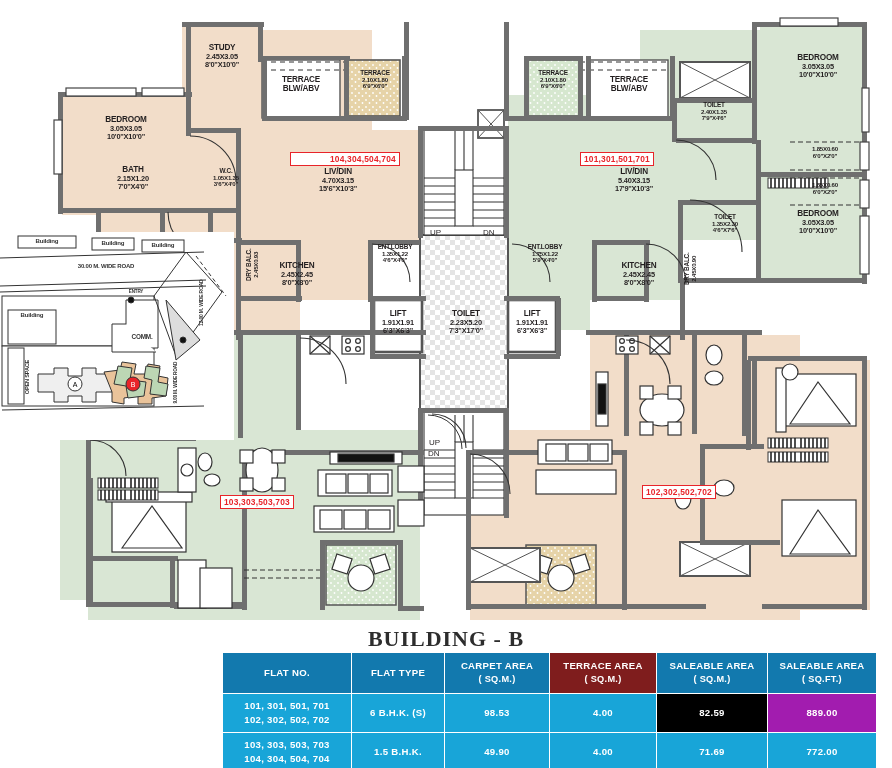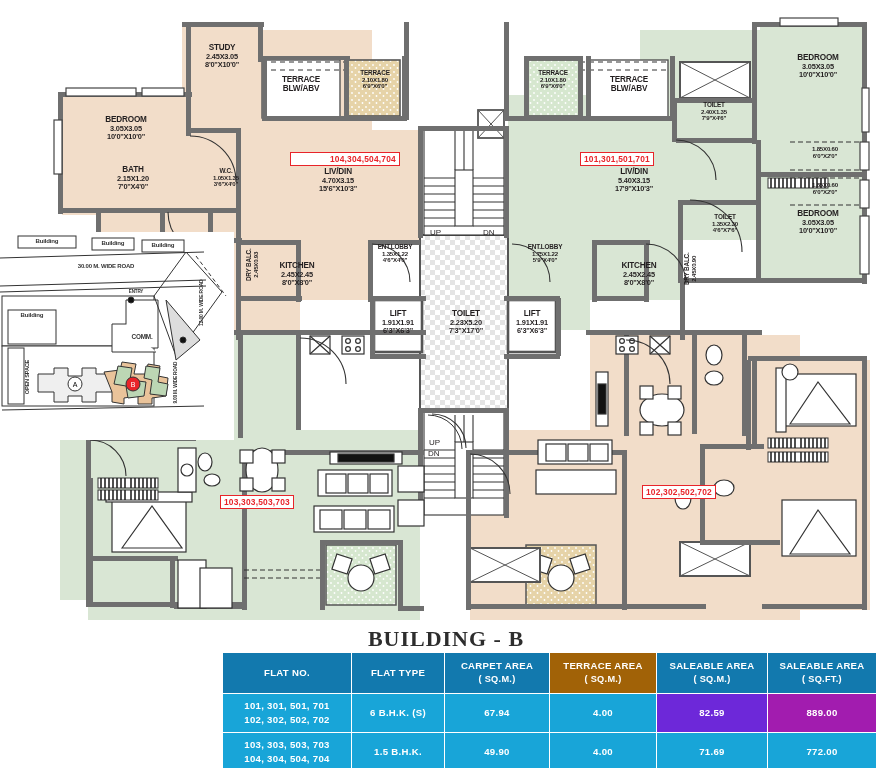--- a/index.html
+++ b/index.html
@@ -678,44 +678,44 @@
           <div></div>
         </th>
       <th class="c2" style="background: rgb(18, 121, 174);">
         <div>FLAT TYPE</div>
           <div></div>
         </th>
       <th class="c3" style="background: rgb(18, 121, 174);">
         <div>CARPET AREA</div>
           <div>( SQ.M.)</div>
         </th>
-      <th class="c4" style="background: #a16207;">
+      <th class="c4" style="background: #7f1d1d;">
         <div>TERRACE AREA</div>
           <div>( SQ.M.)</div>
         </th>
       <th class="c5" style="background: rgb(18, 121, 174);">
         <div>SALEABLE AREA</div>
           <div>( SQ.M.)</div>
         </th>
       <th class="c6" style="background: rgb(18, 121, 174);">
         <div>SALEABLE AREA</div>
           <div>( SQ.FT.)</div>
         </th>
     </tr>
   </thead>
   <tbody>
     <tr>
       <td style="background: rgb(24, 165, 216);">
         <div>101, 301, 501, 701</div>
           <div>102, 302, 502, 702</div>
         </td>
       <td style="background: rgb(24, 165, 216);">6 B.H.K. (S)</td>
-      <td style="background: rgb(24, 165, 216);">67.94</td>
+      <td style="background: rgb(24, 165, 216);">98.53</td>
       <td style="background: rgb(24, 165, 216);">4.00</td>
-      <td style="background: #6d28d9;">82.59</td>
+      <td style="background: #000000;">82.59</td>
       <td style="background: #a21caf;">889.00</td>
     </tr>
     <tr>
       <td style="background: rgb(24, 165, 216);">
         <div>103, 303, 503, 703</div>
           <div>104, 304, 504, 704</div>
         </td>
       <td style="background: rgb(24, 165, 216);">1.5 B.H.K.</td>
       <td style="background: rgb(24, 165, 216);">49.90</td>
       <td style="background: rgb(24, 165, 216);">4.00</td>

